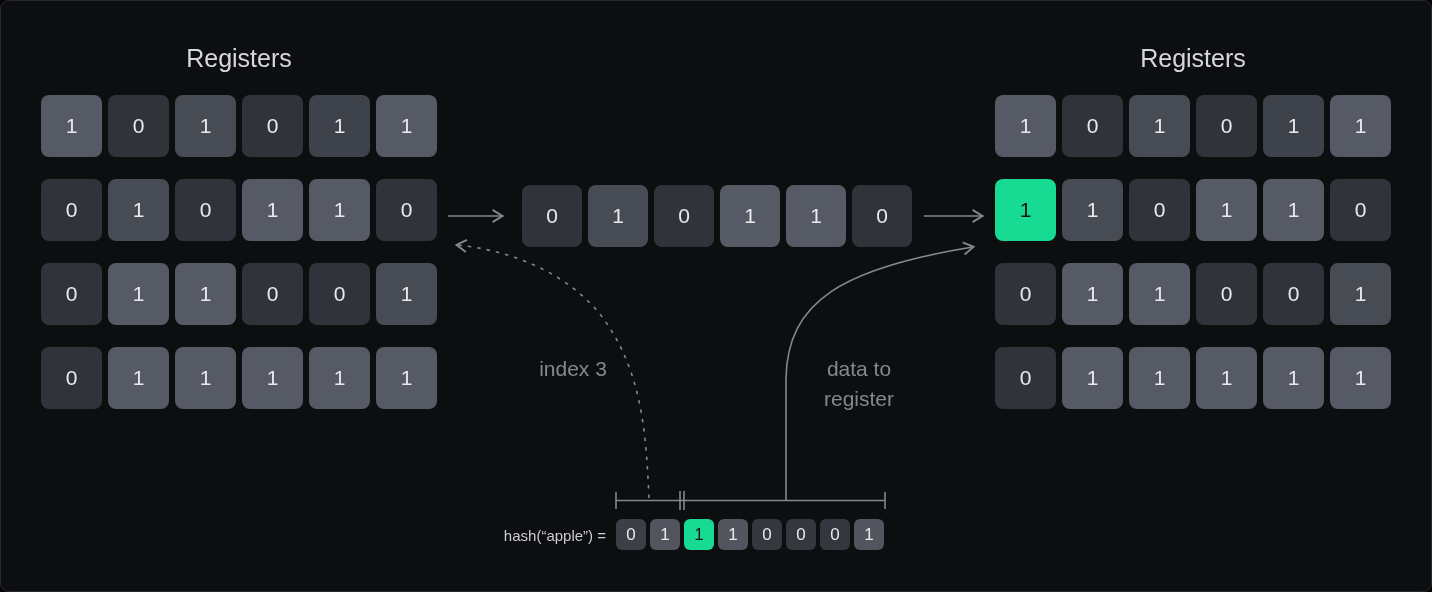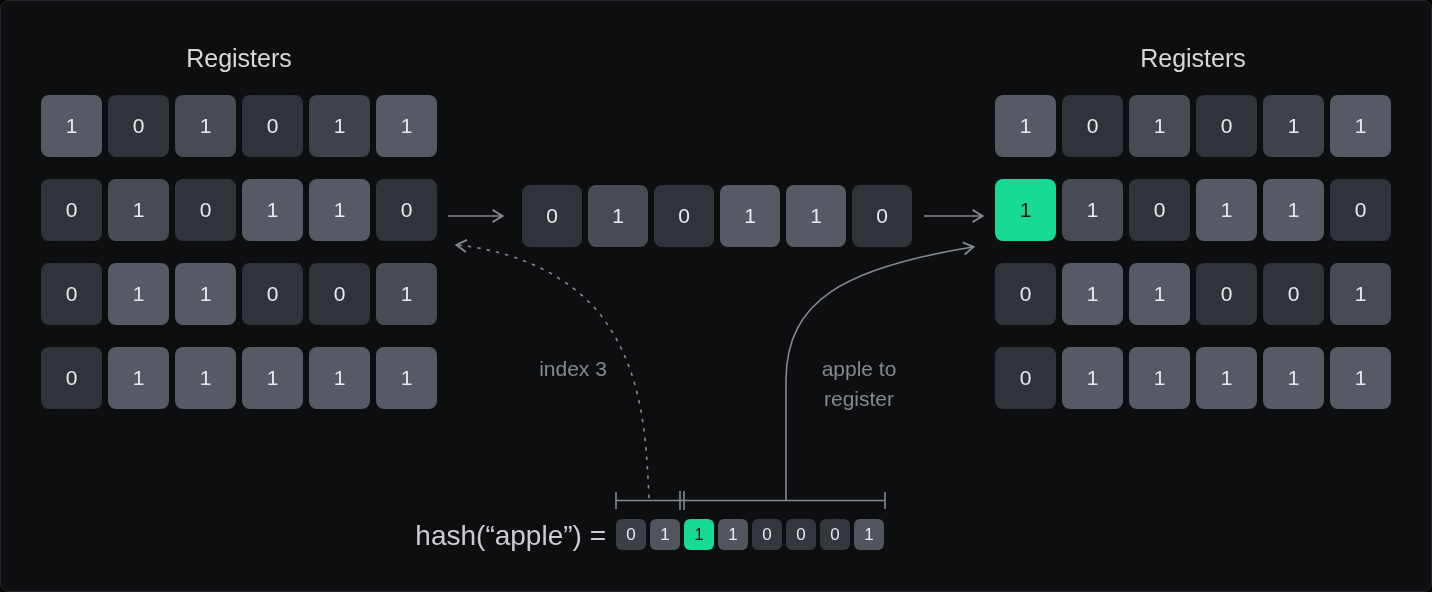--- a/index.html
+++ b/index.html
@@ -66,21 +66,21 @@
     font-size:21px;line-height:30px;
     color:var(--label-text);
   }
   #anno-register{left:462px;}
   #anno-data{left:748px;}
   .anno span{display:block;}
 
   #hash-label{
     position:absolute;left:360px;top:519px;width:245px;
     text-align:right;
-    font-size:28px;line-height:31px;
+    font-size:15px;line-height:31px;
     color:var(--hash-text);
   }
   #hash-bits{
     position:absolute;left:615px;top:518px;
     display:grid;
     grid-template-columns:repeat(8,30px);
     gap:4px;
   }
 
   #overlay{
@@ -159,21 +159,21 @@
       <div class="cell s-l">1</div>
       <div class="cell s-l">1</div>
       <div class="cell s-l">1</div>
       <div class="cell s-l">1</div>
     </div>
 
   <div class="anno" id="anno-register">
     <span>index 3</span>
   </div>
   <div class="anno" id="anno-data">
-    <span>apple to</span>
+    <span>data to</span>
     <span>register</span>
   </div>
 
   <div id="hash-label">hash(“apple”) =</div>
   <div id="hash-bits">
       <div class="cell s-bm bit">0</div>
       <div class="cell s-bl bit">1</div>
       <div class="cell s-g bit">1</div>
       <div class="cell s-bl bit">1</div>
       <div class="cell s-bd bit">0</div>

